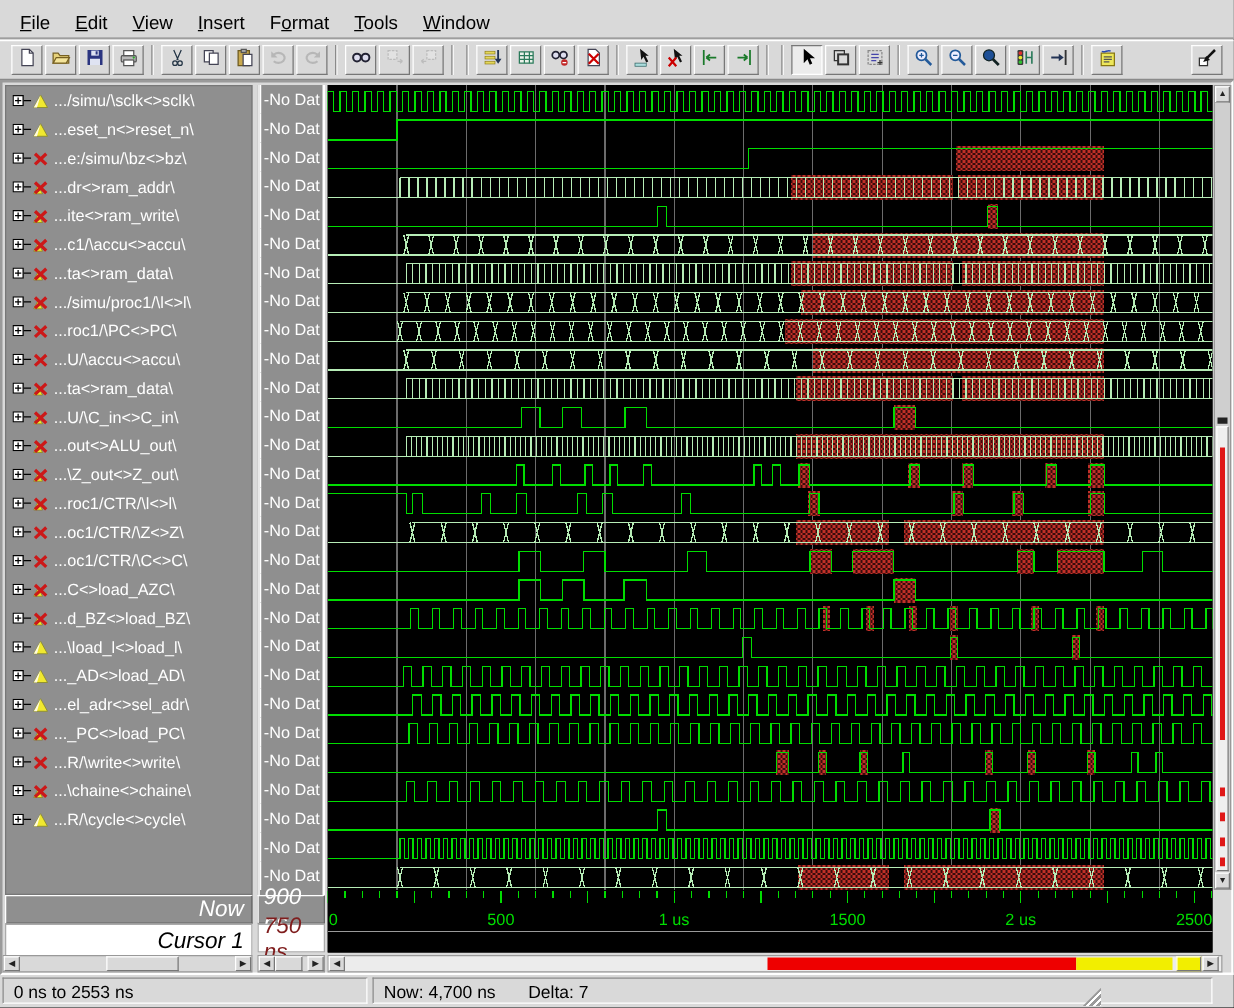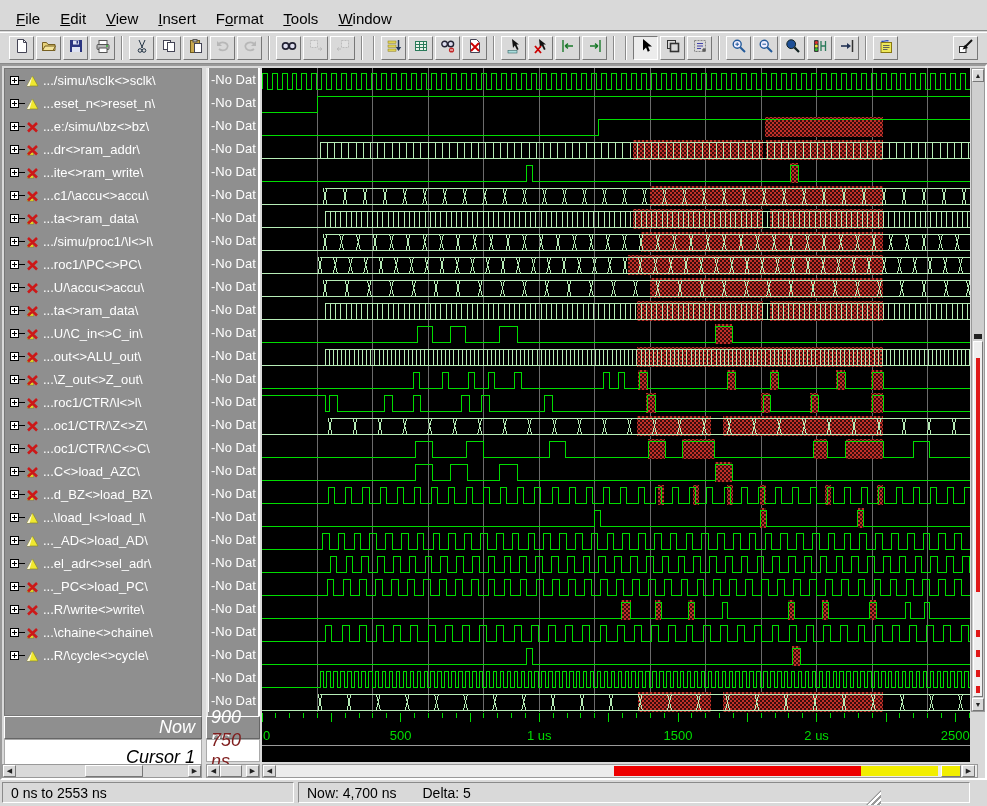--- a/index.html
+++ b/index.html
@@ -49,21 +49,21 @@
   .vthumb{position:absolute;left:1px;top:272px;width:10px;height:356px;background:#efefef;
           border:1px solid;border-color:#fff #777 #777 #fff;box-sizing:border-box;}
   .vred{position:absolute;left:2px;top:16px;width:4px;height:234px;background:#e01818;}
   .vdash{position:absolute;left:2px;width:4px;height:7px;background:#e01818;}
   
   .cell{position:absolute;font-size:18px;display:flex;align-items:center;box-sizing:border-box;font-style:italic;}
   .nowlab{left:2px;top:650px;width:198px;height:23px;background:#8f8f8f;color:#fff;
           justify-content:flex-end;padding-right:6px;border:1px solid;border-color:#fff #666 #666 #fff;}
   .nowval{left:204px;top:650px;width:54px;height:23px;background:#8f8f8f;color:#fff;
           padding-left:4px;border:1px solid;border-color:#fff #666 #666 #fff;}
-  .curlab{left:2px;top:673px;width:198px;height:37px;background:#fff;color:#000;
+  .curlab{left:2px;top:673px;width:198px;height:26px;background:#fff;color:#000;
           justify-content:flex-end;padding-right:6px;border:1px solid #aaa;}
   .curval{left:204px;top:673px;width:54px;height:23px;background:#fff;color:#7f1d1d;
           padding-left:4px;border:1px solid #aaa;}
   #ruler{position:absolute;left:260px;top:646px;width:708px;height:50px;background:#000;}
   
   .hscroll{position:absolute;top:698px;height:14px;background:#d9d9d9;border:1px solid #999;
            box-sizing:border-box;}
   .hs1{left:0;width:200px;}
   .hs2{left:204px;width:54px;}
   .hs3{left:260px;width:716px;background:#ececec;}
@@ -944,17 +944,17 @@
       <div class="hyellow" style="left:598px;width:77px"></div>
       <div class="hthumb hyellow" style="left:678px;width:20px;top:0;height:12px"></div>
       <div class="sbtn" style="right:2px">▶</div>
     </div>
   </div>
 
   <div class="statusbar">
     <div class="spanel s1">0 ns to 2553 ns</div>
     <div class="spanel s2">
       <span>Now: 4,700 ns</span>
-      <span class="sdelta">Delta: 5</span>
+      <span class="sdelta">Delta: 7</span>
     </div>
     <div class="grip"></div>
   </div>
 </div>
 
 </body></html>

